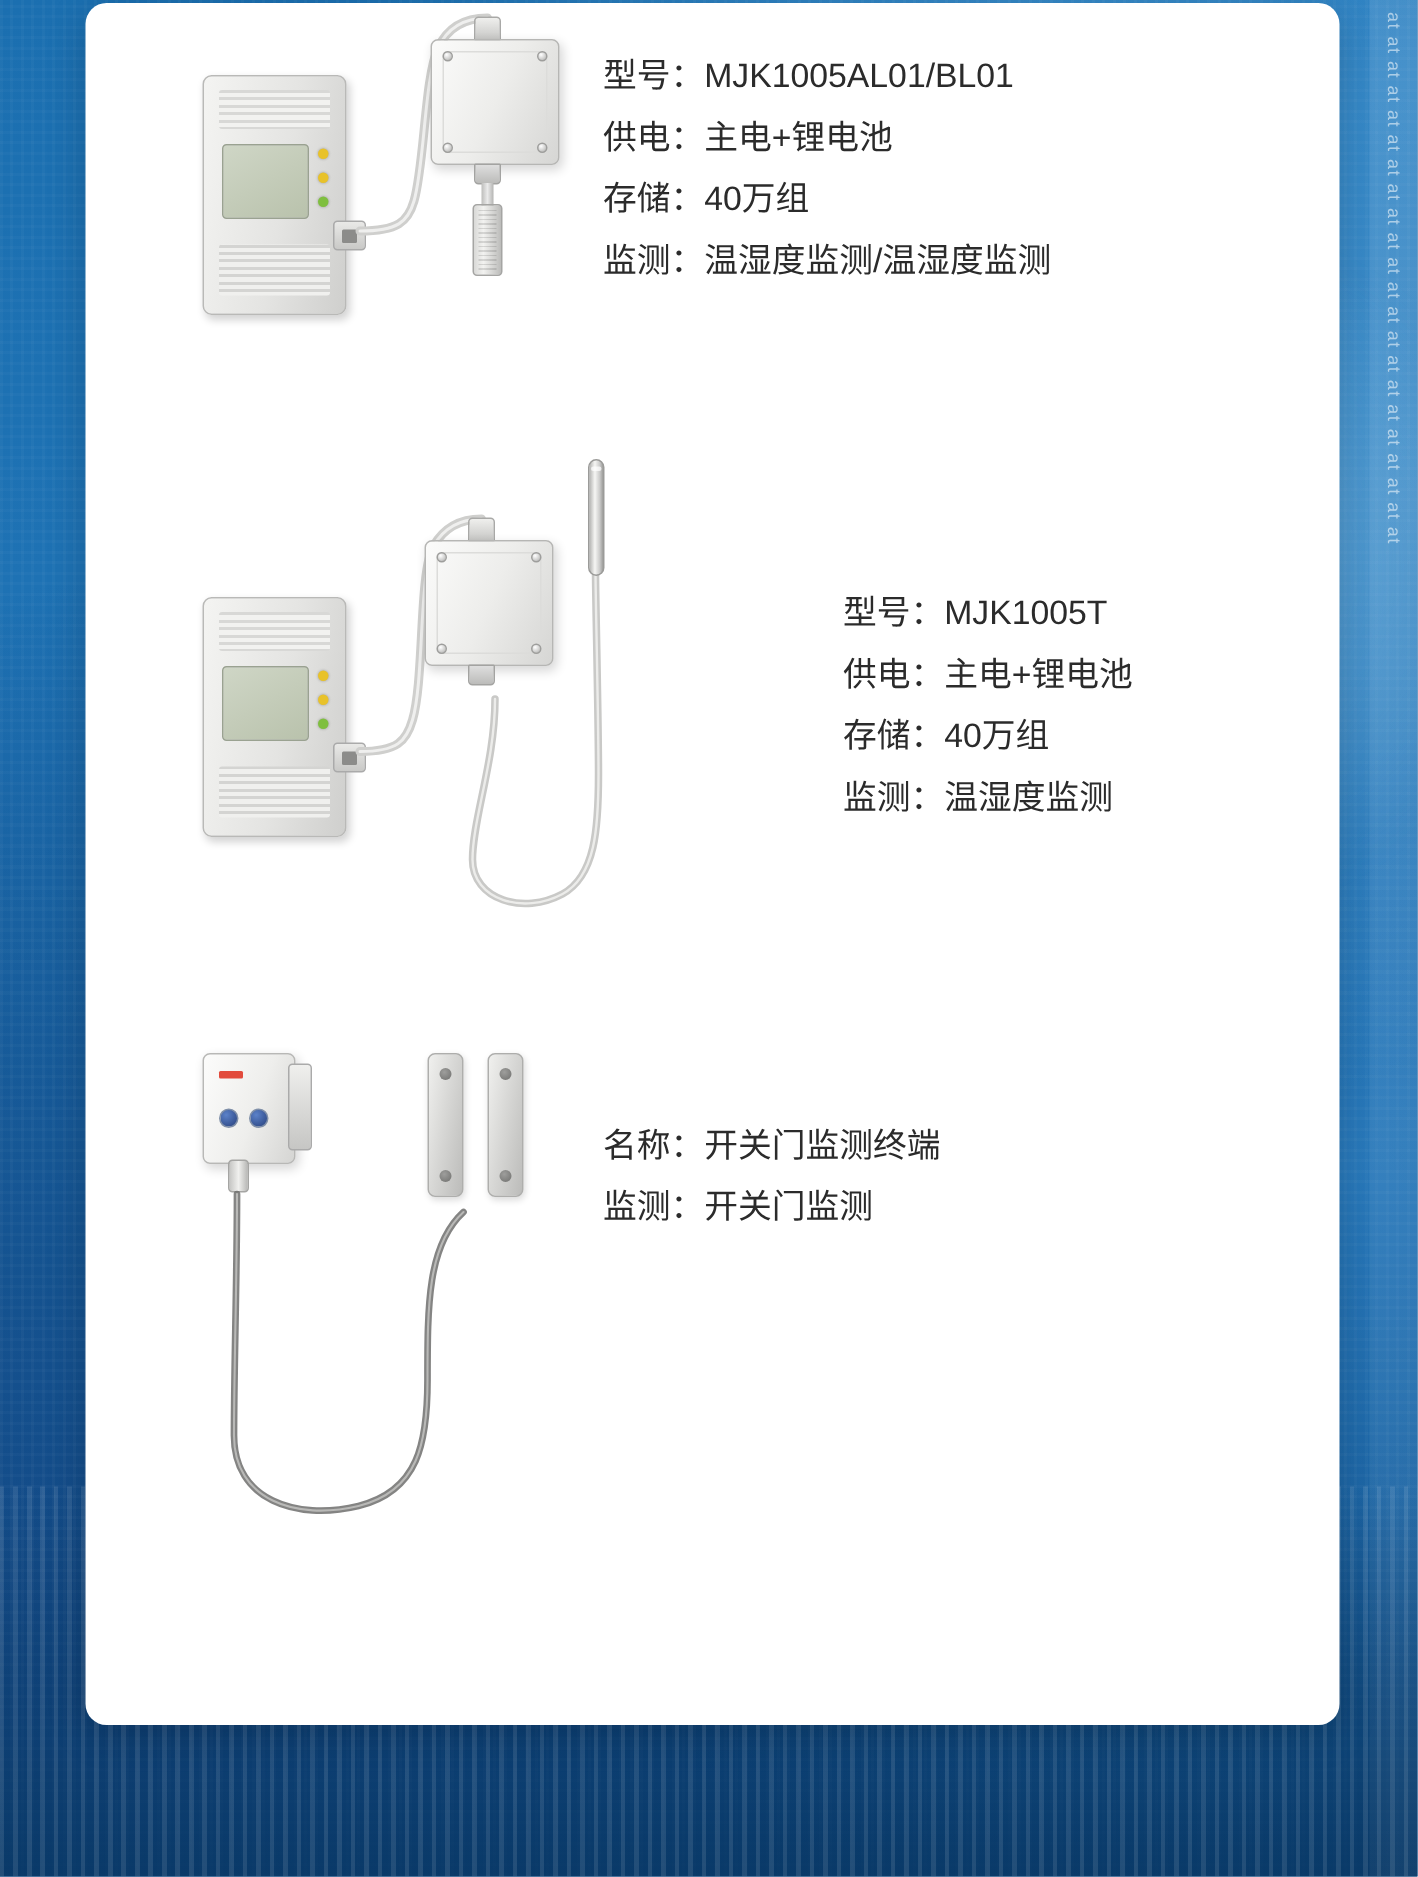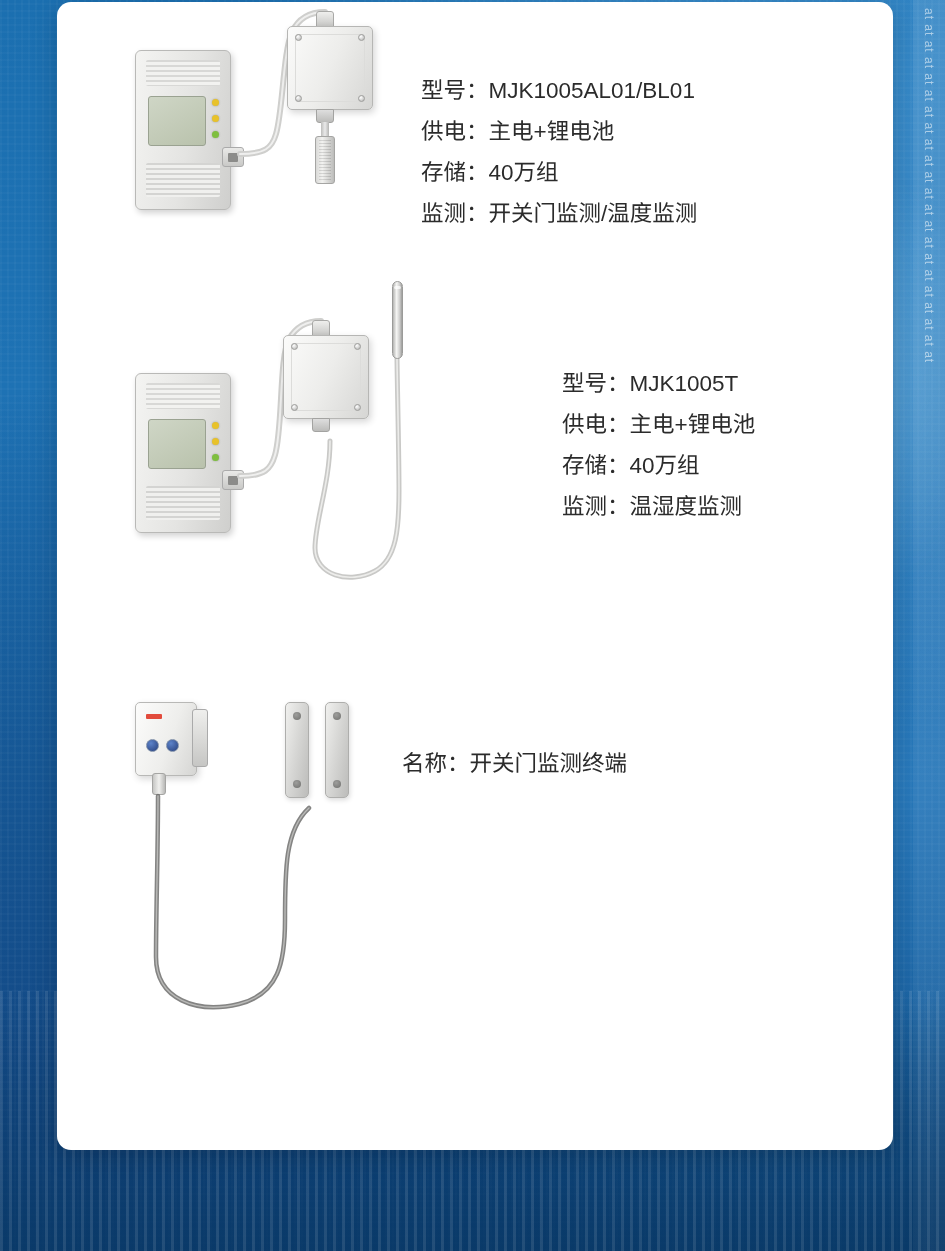--- a/index.html
+++ b/index.html
@@ -88,24 +88,24 @@
     position: absolute;
     display: flex;
   }
   .product .figure { position: relative; flex: none; }
   .spec { font-size: 22.5px; color: #2b2b2b; line-height: 41px; white-space: nowrap; }
   .spec .line { display: block; }
 
   
   #product-1 { left: 0; top: 0; width: 836px; height: 300px; }
   #product-1 .figure { width: 360px; height: 280px; }
-  #product-1 .spec-block { position: absolute; left: 364px; top: 28px; margin-top: 40px; }
-
-  
-  #product-2 { left: 0; top: 311px; width: 664px; height: 300px; }
+  #product-1 .spec-block { position: absolute; left: 345px; top: 28px; }
+
+  
+  #product-2 { left: 0; top: 336px; width: 664px; height: 300px; }
   #product-2 .figure { width: 400px; height: 290px; }
   #product-2 .spec-block { position: absolute; left: 505px; top: 50px; }
 
   
   #product-3 { left: 0; top: 660px; width: 836px; height: 400px; }
   #product-3 .spec-block { position: absolute; left: 345px; top: 45px; margin-top: 36px; }
 
   
 
   
@@ -299,21 +299,21 @@
       <div class="gland-bot" style="left:259px; top:107px;"></div>
       <div class="probe-stem" style="left:264px; top:120px;"></div>
       <div class="probe-mesh" style="left:258px; top:134px;"></div>
     </div>
 
     <div class="spec-block">
       <div class="spec">
         <span class="line">型号：MJK1005AL01/BL01</span>
         <span class="line">供电：主电+锂电池</span>
         <span class="line">存储：40万组</span>
-        <span class="line">监测：开关门监测/温度监测</span>
+        <span class="line">监测：温湿度监测/温湿度监测</span>
       </div>
     </div>
   </div>
 
   <div class="product" id="product-2">
 
     <div class="figure">
 
       <div class="recorder" style="left:78px; top:60px;">
         <div class="vents-top"></div>
@@ -383,17 +383,18 @@
 
       <svg class="cable" width="340" height="400">
         <path d="M101,134 C101,190 99,250 99,295 C99,338 140,352 182,342 C222,332 228,300 228,258 C228,208 228,168 252,146" fill="none" stroke="#6f6f6d" stroke-width="4.5" stroke-linecap="round" opacity="0.85"></path>
         <path d="M101,134 C101,190 99,250 99,295 C99,338 140,352 182,342 C222,332 228,300 228,258 C228,208 228,168 252,146" fill="none" stroke="#b9b9b7" stroke-width="1.4" stroke-linecap="round"></path>
       </svg>
     </div>
 
     <div class="spec-block">
       <div class="spec">
         <span class="line">名称：开关门监测终端</span>
+        <span class="line">监测：开关门监测</span>
       </div>
     </div>
   </div>
 
 </div>
 
 </body></html>

